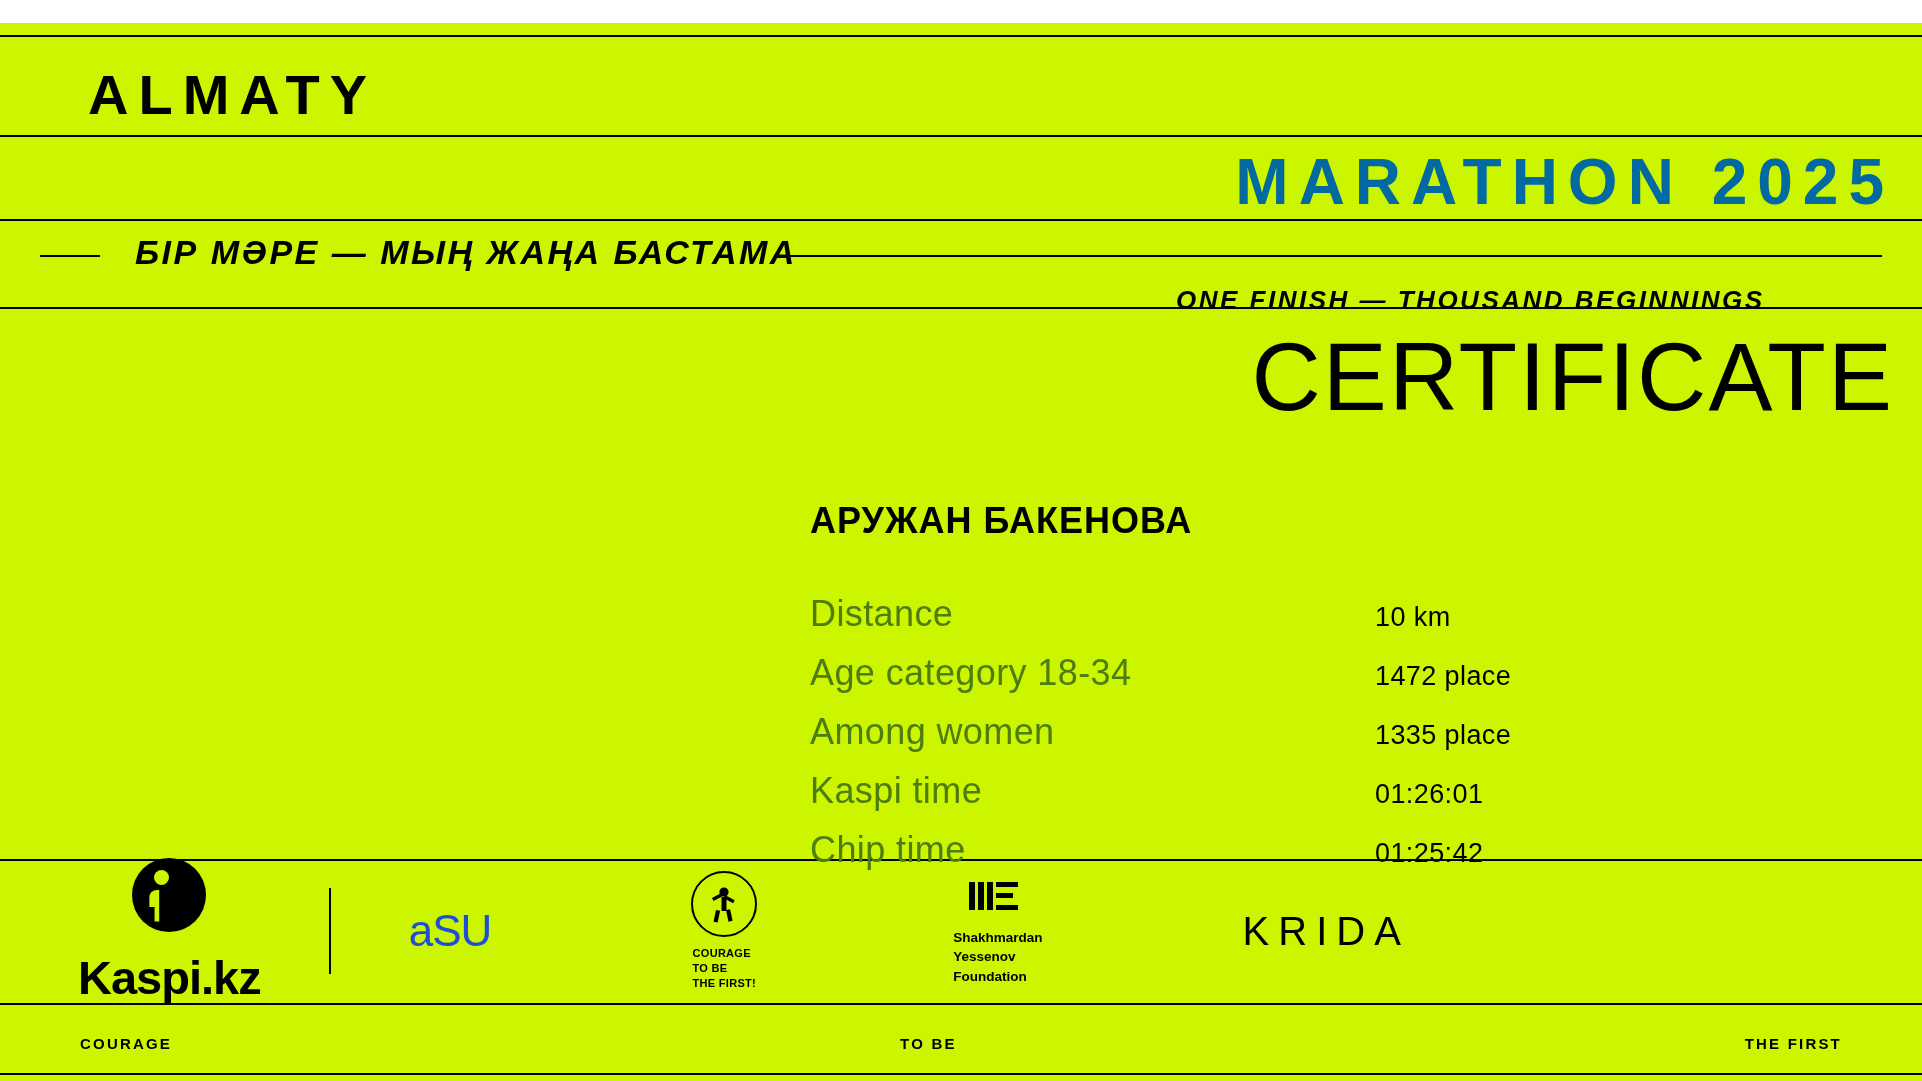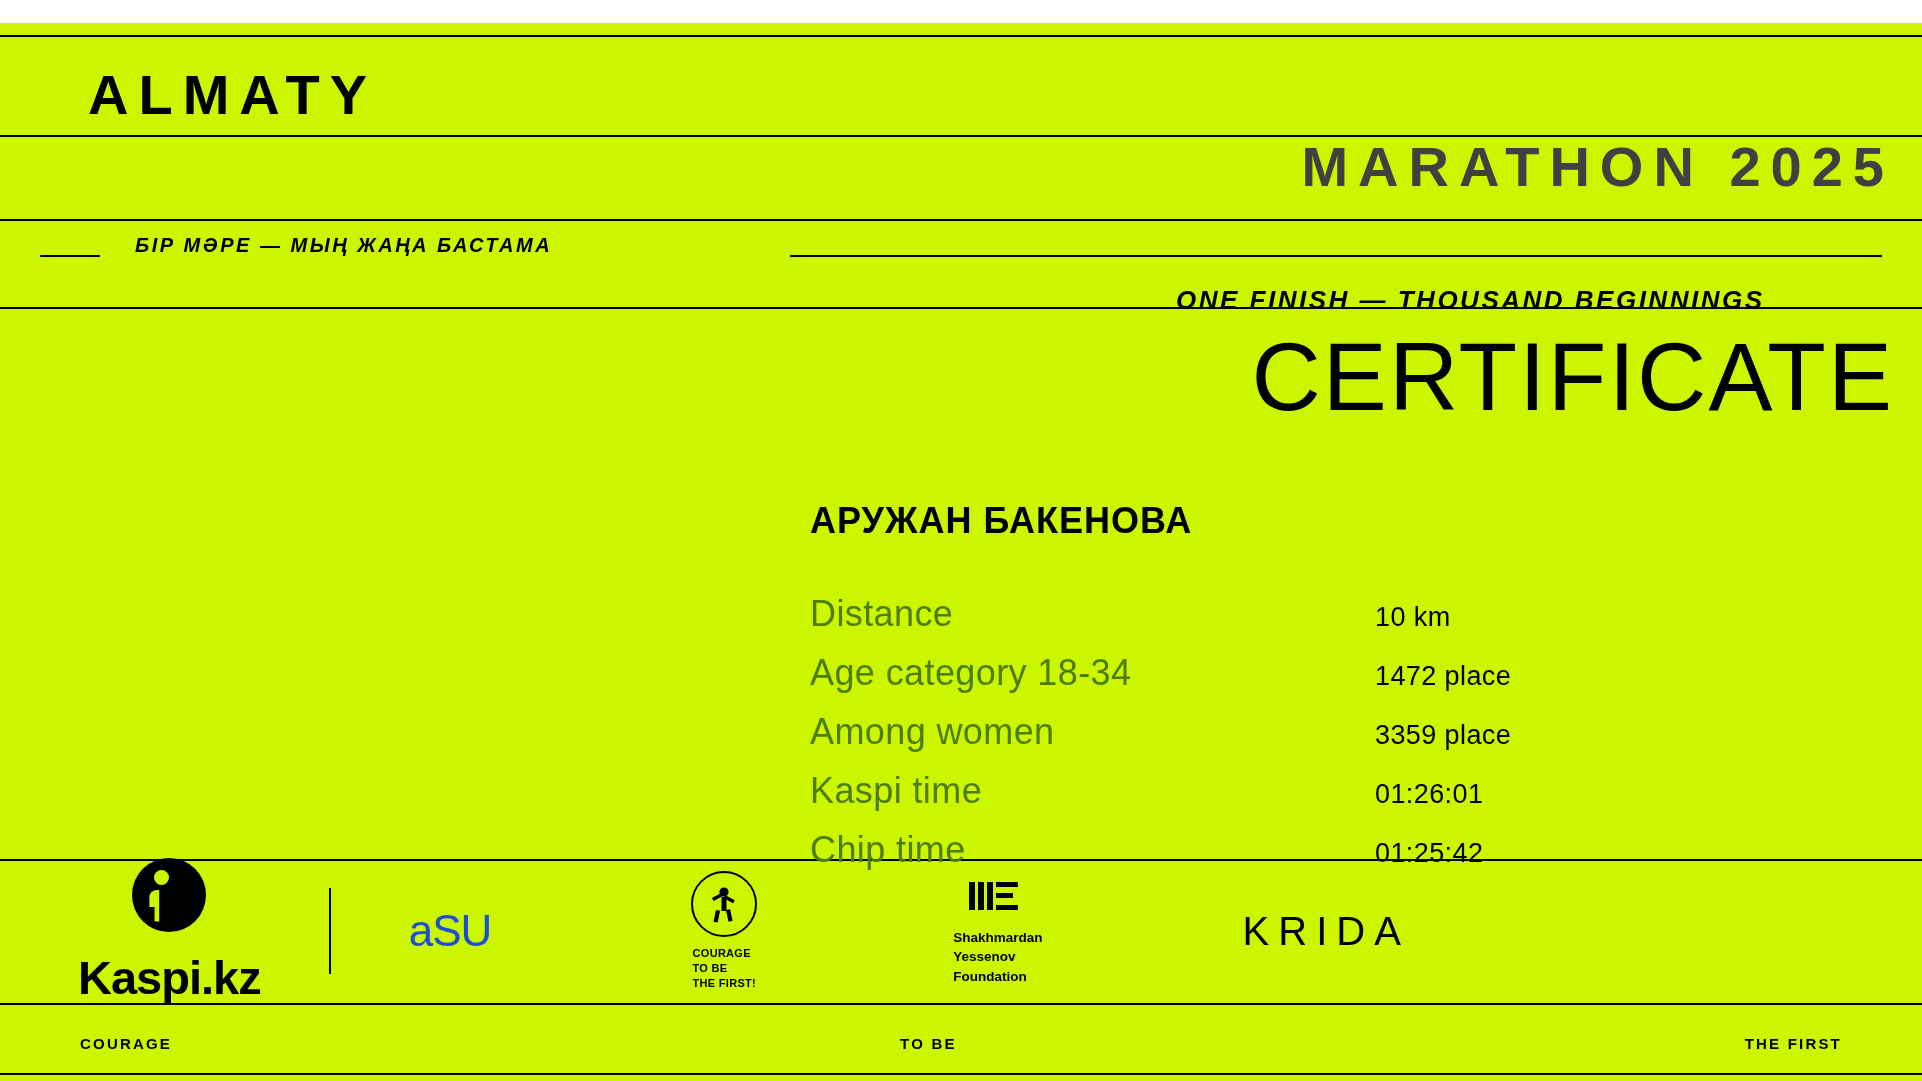--- a/index.html
+++ b/index.html
@@ -36,32 +36,32 @@
     top: 44px;
     font-size: 56px;
     font-weight: 700;
     letter-spacing: 10px;
     color: #000;
     line-height: 1;
   }
   .marathon {
     position: absolute;
     right: 28px;
-    top: 116px;
-    font-size: 56px;
+    top: 127px;
+    font-size: 64px;
     font-weight: 700;
     letter-spacing: 10px;
-    color: #404040;
+    color: #0369a1;
     line-height: 1;
   }
   .tagline-kz {
     position: absolute;
     left: 135px;
     top: 212px;
-    font-size: 20px;
+    font-size: 34px;
     font-style: italic;
     font-weight: 700;
     letter-spacing: 2.5px;
     color: #000;
     line-height: 1;
   }
   .tagline-en {
     position: absolute;
     left: 1176px;
     top: 264px;
@@ -292,21 +292,21 @@
     <div class="detail-row">
       <div class="detail-label">Distance</div>
       <div class="detail-value">10 km</div>
     </div>
     <div class="detail-row">
       <div class="detail-label">Age category 18-34</div>
       <div class="detail-value">1472 place</div>
     </div>
     <div class="detail-row">
       <div class="detail-label">Among women</div>
-      <div class="detail-value">3359 place</div>
+      <div class="detail-value">1335 place</div>
     </div>
     <div class="detail-row">
       <div class="detail-label">Kaspi time</div>
       <div class="detail-value">01:26:01</div>
     </div>
     <div class="detail-row">
       <div class="detail-label">Chip time</div>
       <div class="detail-value">01:25:42</div>
     </div>
   </div>

